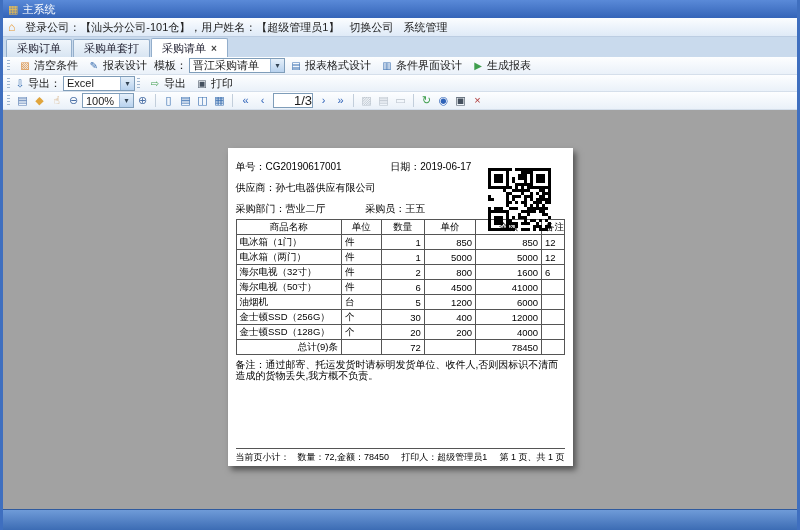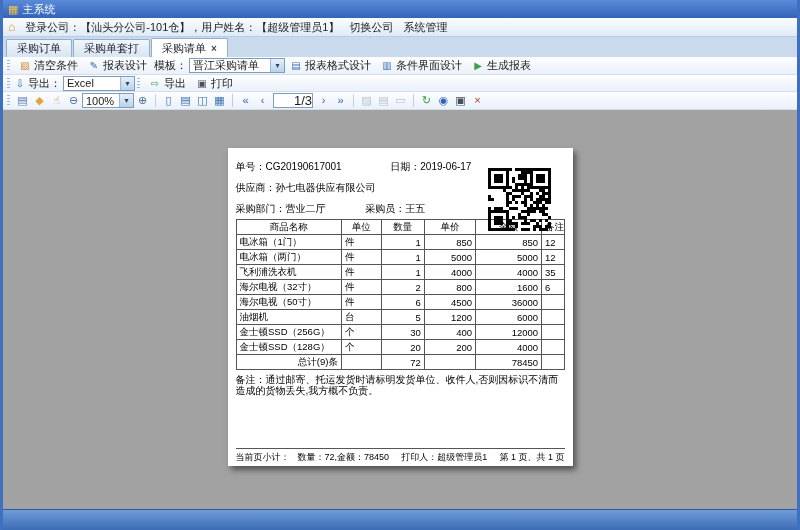--- a/index.html
+++ b/index.html
@@ -457,41 +457,33 @@
             </tr>
             <tr>
               <td class="c0">电冰箱（两门）</td>
               <td class="c1">件</td>
               <td class="c2">1</td>
               <td class="c3">5000</td>
               <td class="c4">5000</td>
               <td class="c5">12</td>
             </tr>
             <tr>
-              <td class="c0">飞利浦洗衣机</td>
-              <td class="c1">件</td>
-              <td class="c2">1</td>
-              <td class="c3">4000</td>
-              <td class="c4">4000</td>
-              <td class="c5">35</td>
-            </tr>
-            <tr>
               <td class="c0">海尔电视（32寸）</td>
               <td class="c1">件</td>
               <td class="c2">2</td>
               <td class="c3">800</td>
               <td class="c4">1600</td>
               <td class="c5">6</td>
             </tr>
             <tr>
               <td class="c0">海尔电视（50寸）</td>
               <td class="c1">件</td>
               <td class="c2">6</td>
               <td class="c3">4500</td>
-              <td class="c4">36000</td>
+              <td class="c4">41000</td>
               <td class="c5"></td>
             </tr>
             <tr>
               <td class="c0">油烟机</td>
               <td class="c1">台</td>
               <td class="c2">5</td>
               <td class="c3">1200</td>
               <td class="c4">6000</td>
               <td class="c5"></td>
             </tr>

